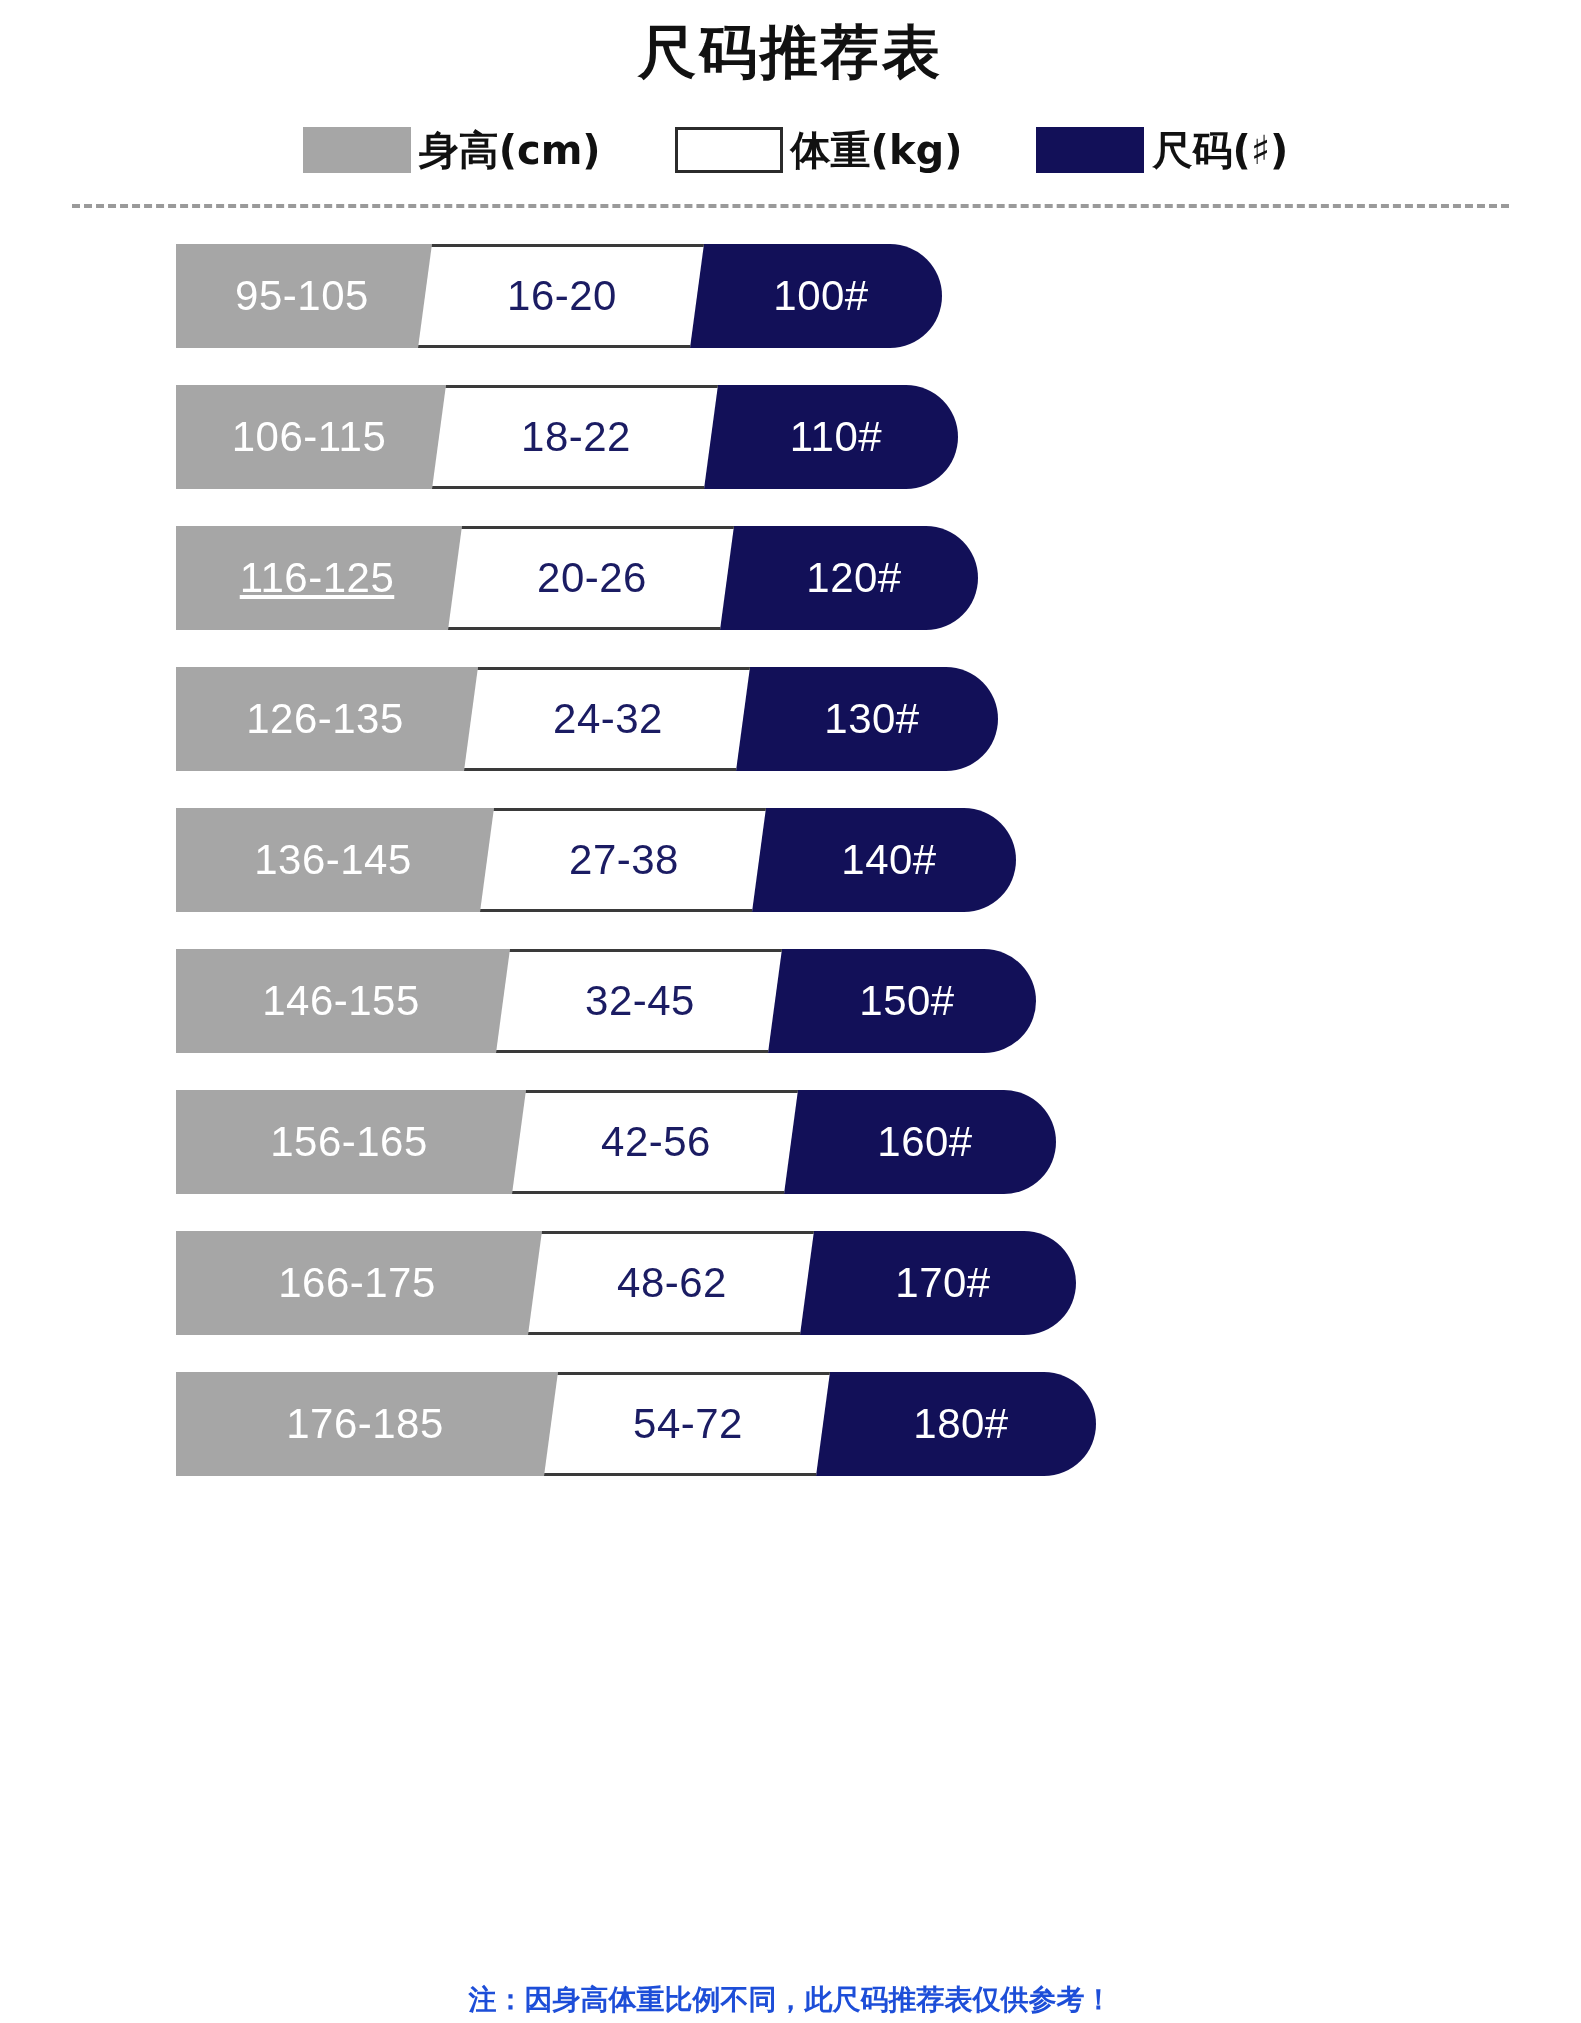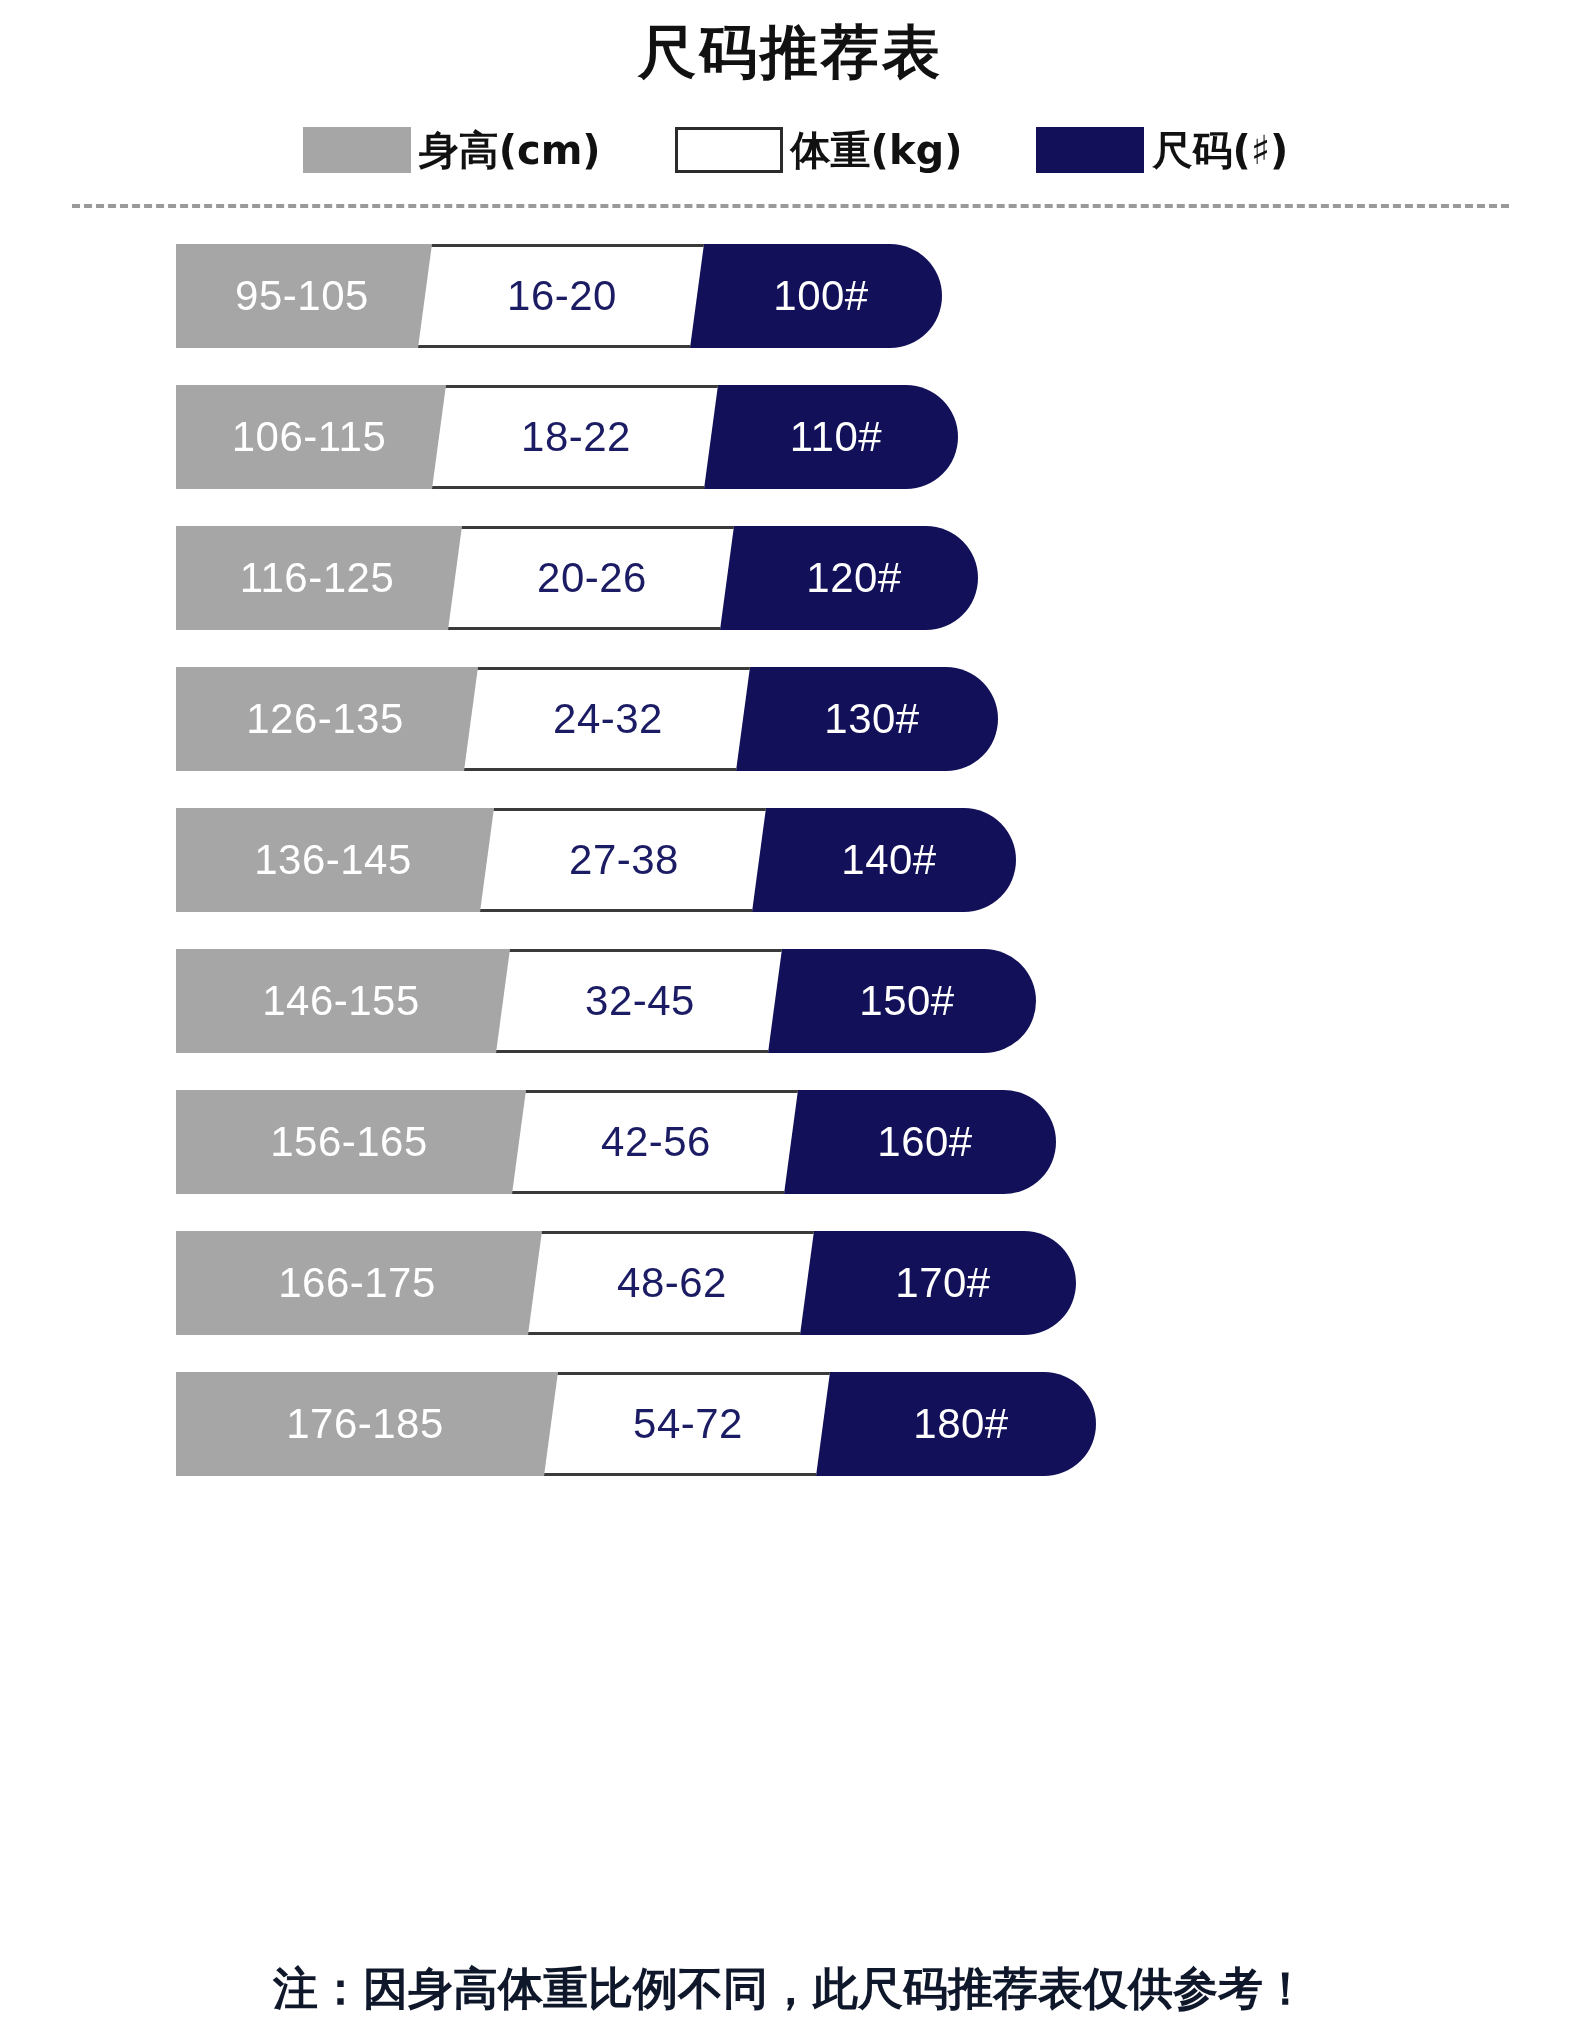--- a/index.html
+++ b/index.html
@@ -140,23 +140,23 @@
   .seg-weight .seg-text { padding-left: 2px; }
   .seg-size .seg-text { padding-left: 10px; }
 
   
   .footnote {
     position: absolute;
     left: 0;
     right: 0;
     bottom: 4px;
     text-align: center;
-    font-size: 45px;
+    font-size: 28px;
     font-weight: bold;
-    color: #0f172a;
+    color: #1d4ed8;
     font-family: "DejaVu Sans", "Liberation Sans", sans-serif;
     letter-spacing: 0px;
   }
 </style>
 </head>
 <body>
 
 <div class="page">
 
   <div class="title">尺码推荐表</div>
@@ -200,21 +200,21 @@
           <div class="seg seg-weight" style="width: 286px;">
             <span class="seg-text">18-22</span>
           </div>
           <div class="seg seg-size" style="width: 254px;">
             <span class="seg-text">110#</span>
           </div>
         </div>
       </div>
       <div class="row">
         <div class="bar">
-          <div class="seg seg-height" style="width: 286px;">
+          <div class="seg seg-height" style="width: 286px; text-decoration: underline;">
             <span class="seg-text">116-125</span>
           </div>
           <div class="seg seg-weight" style="width: 286px;">
             <span class="seg-text">20-26</span>
           </div>
           <div class="seg seg-size" style="width: 258px;">
             <span class="seg-text">120#</span>
           </div>
         </div>
       </div>

